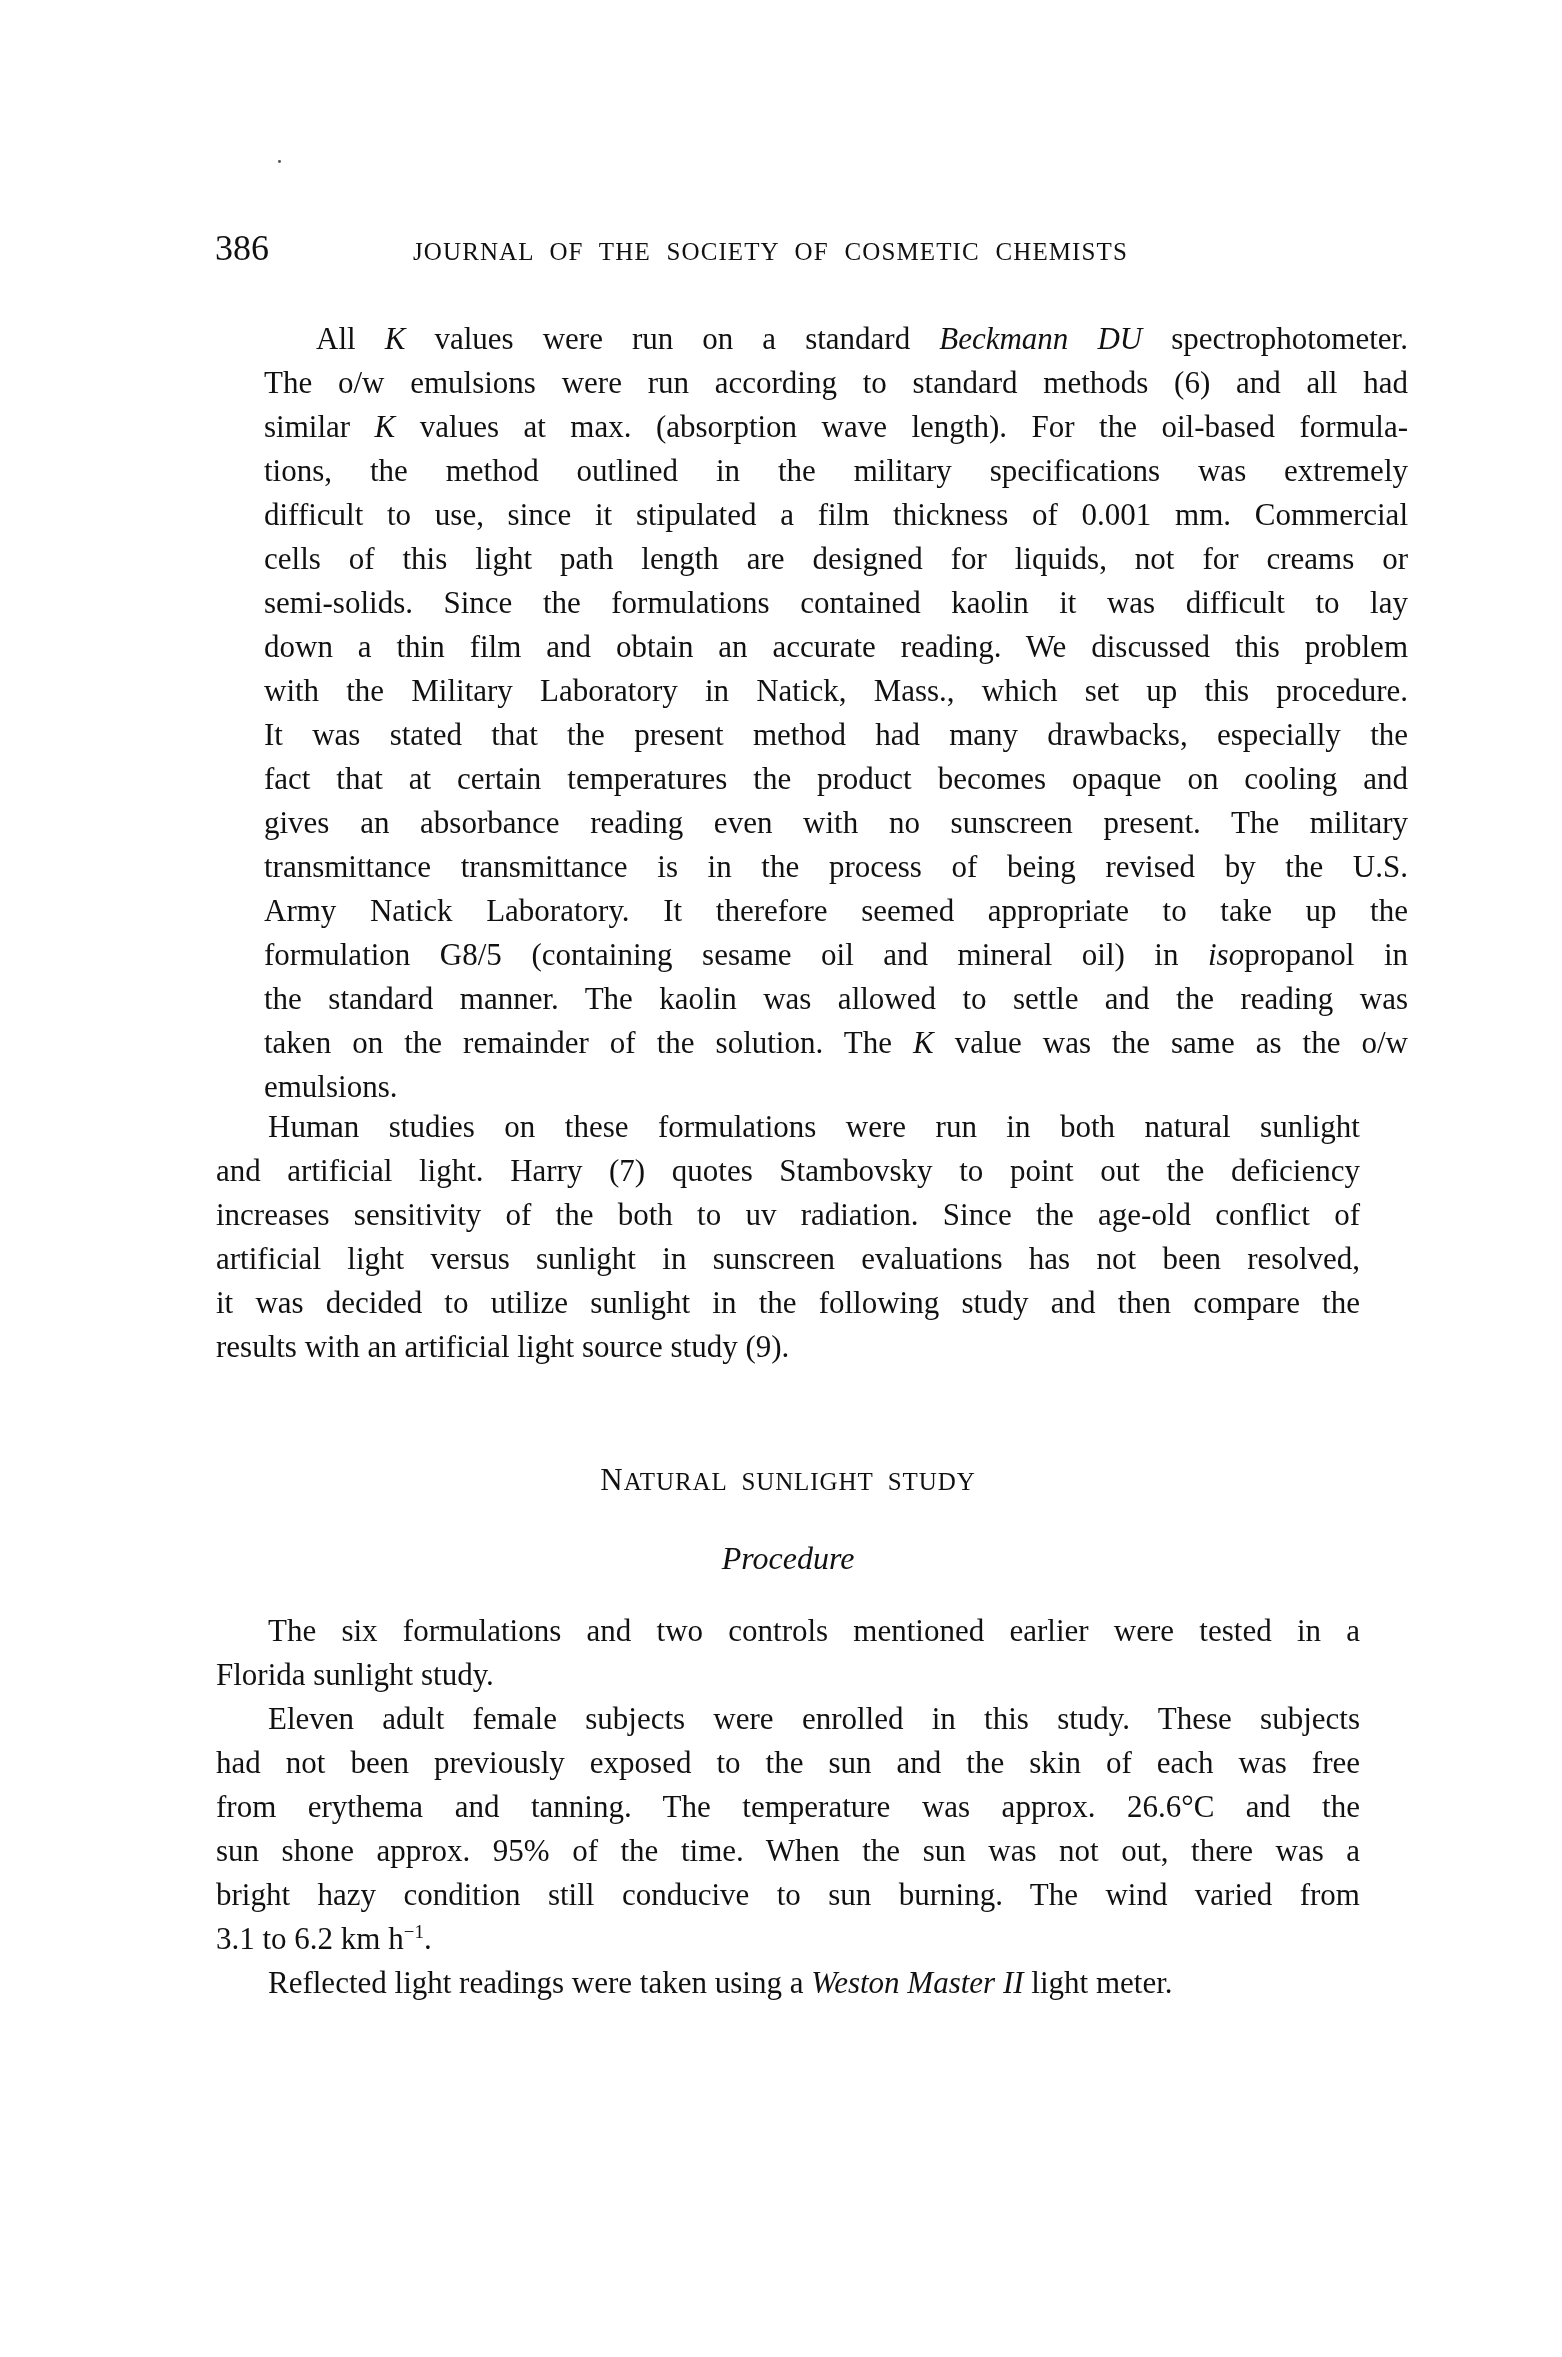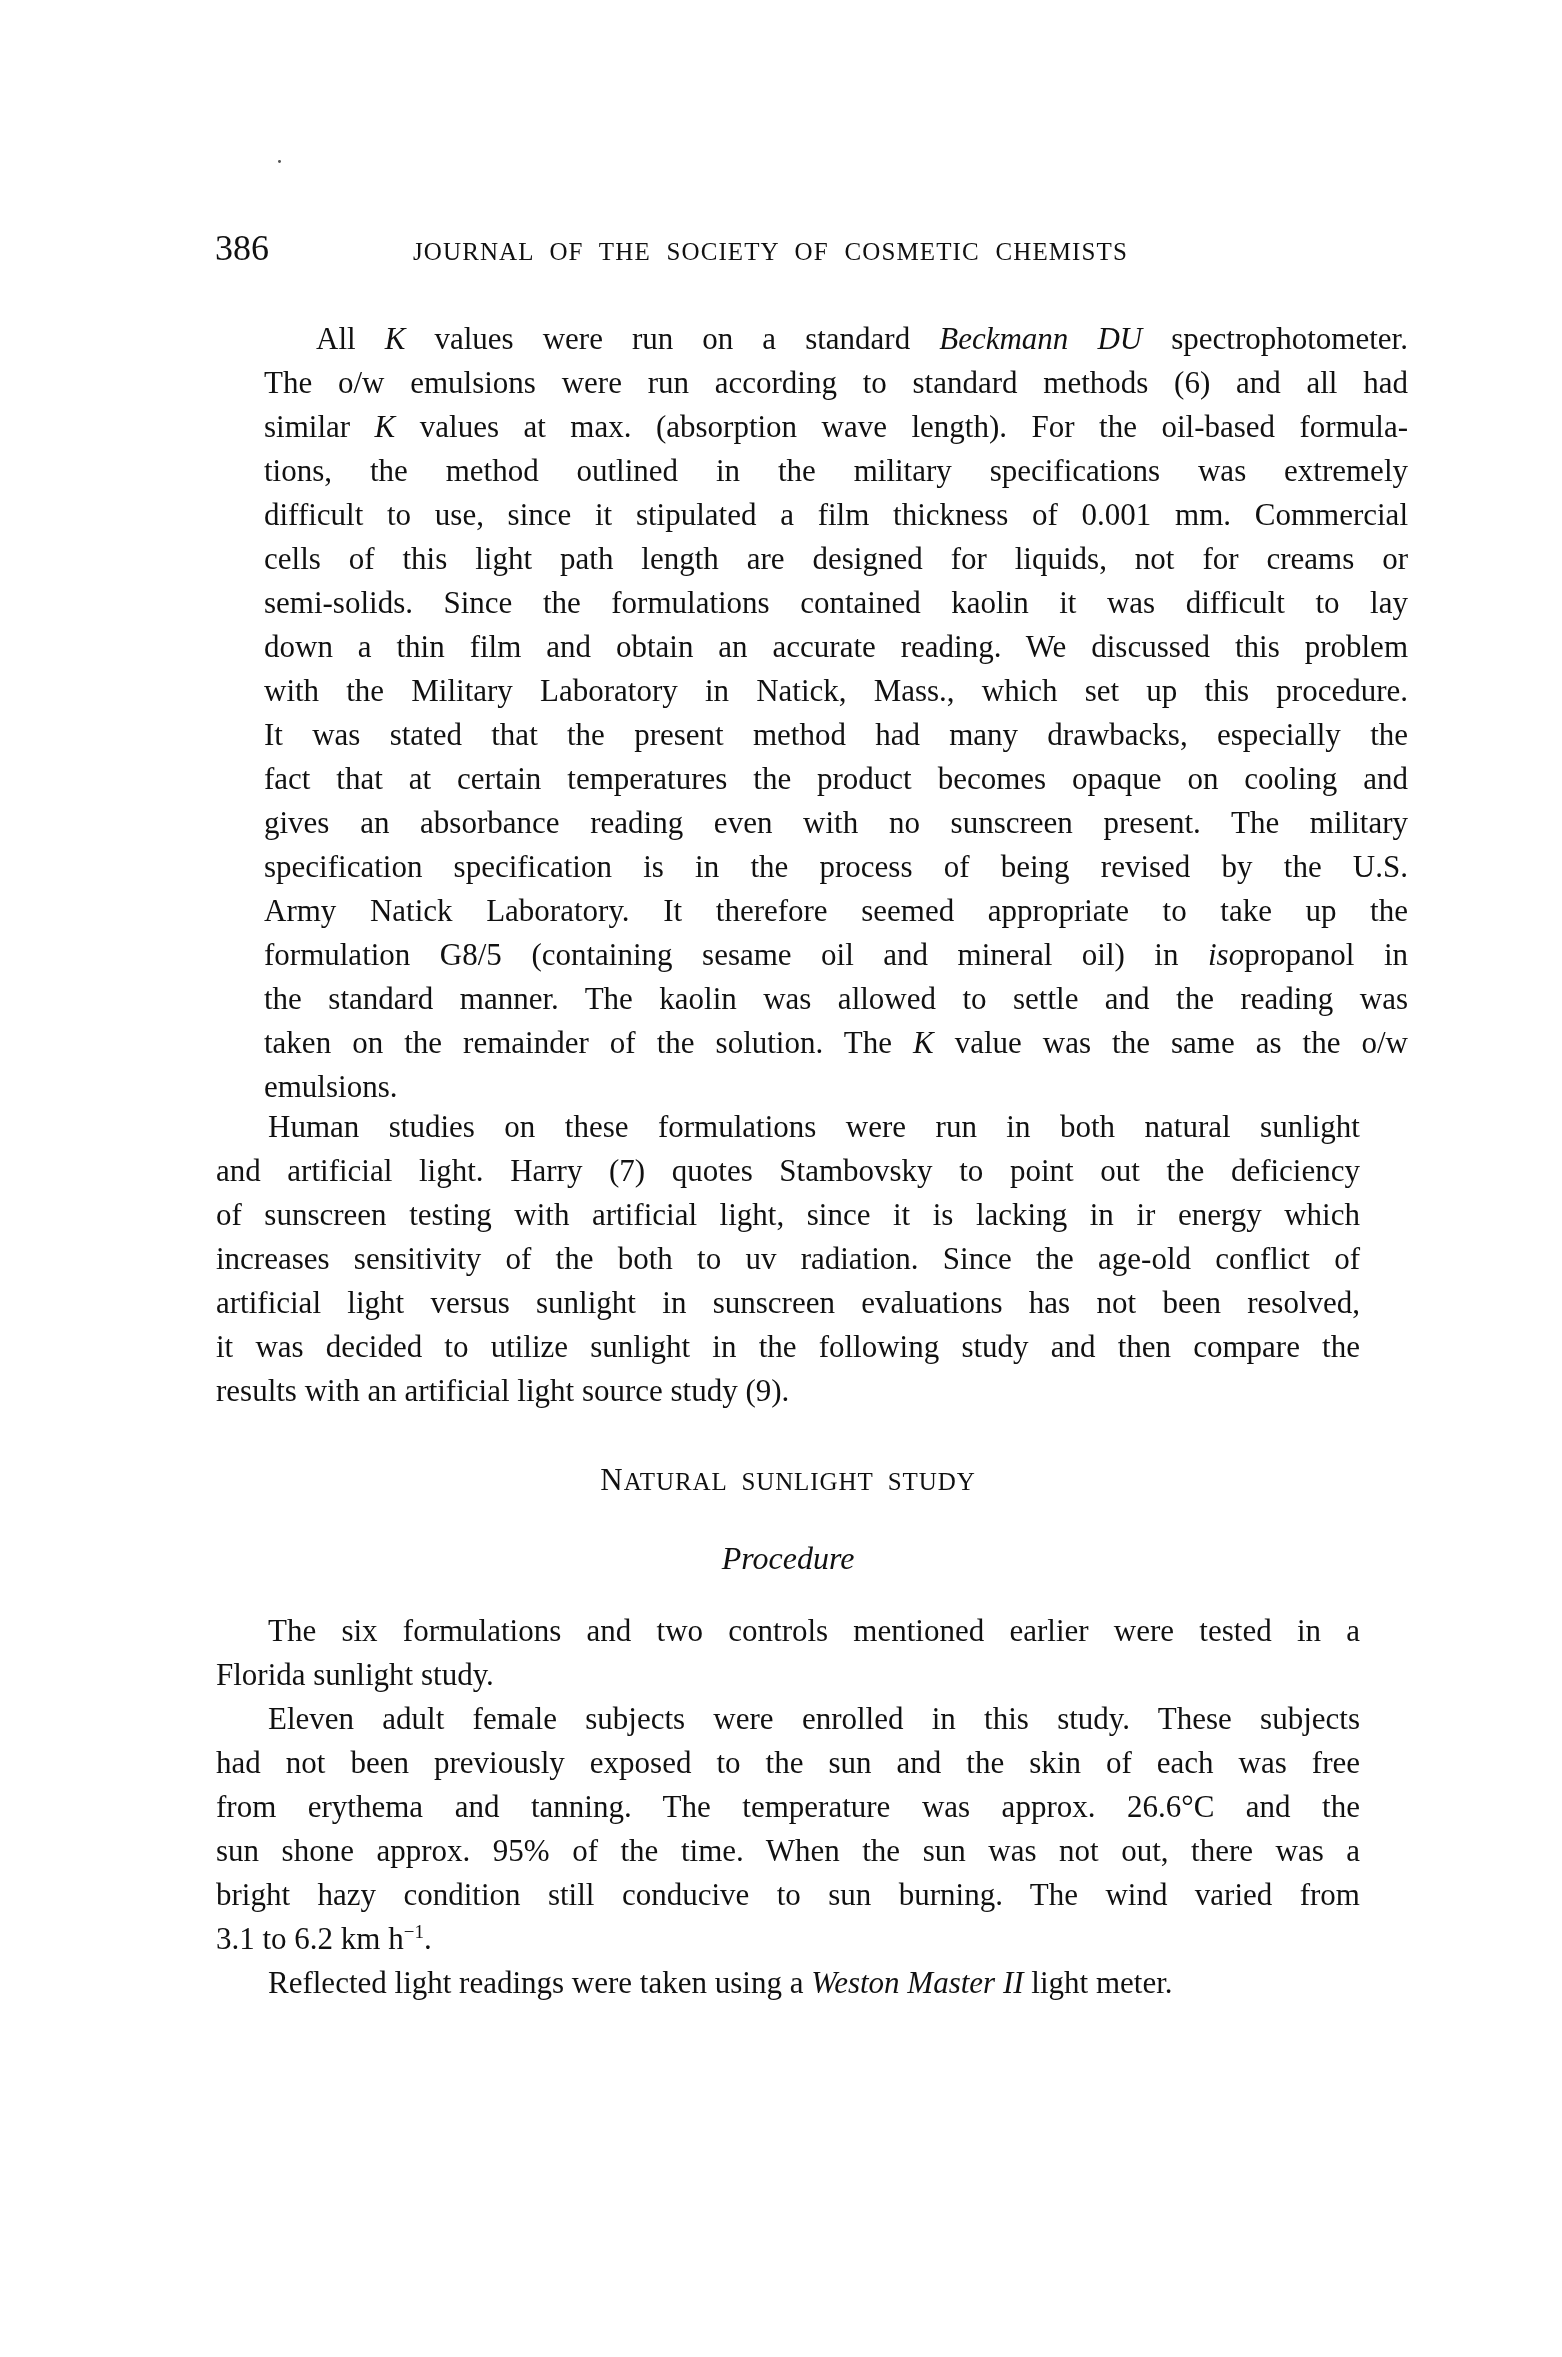--- a/index.html
+++ b/index.html
@@ -42,31 +42,30 @@
     <span class="line">similar <i>K</i> values at max. (absorption wave length). For the oil-based formula-</span>
     <span class="line">tions, the method outlined in the military specifications was extremely</span>
     <span class="line">difficult to use, since it stipulated a film thickness of 0.001 mm. Commercial</span>
     <span class="line">cells of this light path length are designed for liquids, not for creams or</span>
     <span class="line">semi-solids. Since the formulations contained kaolin it was difficult to lay</span>
     <span class="line">down a thin film and obtain an accurate reading. We discussed this problem</span>
     <span class="line">with the Military Laboratory in Natick, Mass., which set up this procedure.</span>
     <span class="line">It was stated that the present method had many drawbacks, especially the</span>
     <span class="line">fact that at certain temperatures the product becomes opaque on cooling and</span>
     <span class="line">gives an absorbance reading even with no sunscreen present. The military</span>
-    <span class="line">specification specification is in the process of being revised by the U.S.</span>
+    <span class="line">transmittance transmittance is in the process of being revised by the U.S.</span>
     <span class="line">Army Natick Laboratory. It therefore seemed appropriate to take up the</span>
     <span class="line">formulation G8/5 (containing sesame oil and mineral oil) in <i>iso</i>propanol in</span>
     <span class="line">the standard manner. The kaolin was allowed to settle and the reading was</span>
     <span class="line">taken on the remainder of the solution. The <i>K</i> value was the same as the o/w</span>
     <span class="line last">emulsions.</span>
   </div>
 <div class="column p2">
     <span class="line indent">Human studies on these formulations were run in both natural sunlight</span>
     <span class="line">and artificial light. Harry (7) quotes Stambovsky to point out the deficiency</span>
-    <span class="line">of sunscreen testing with artificial light, since it is lacking in ir energy which</span>
     <span class="line">increases sensitivity of the both to uv radiation. Since the age-old conflict of</span>
     <span class="line">artificial light versus sunlight in sunscreen evaluations has not been resolved,</span>
     <span class="line">it was decided to utilize sunlight in the following study and then compare the</span>
     <span class="line last">results with an artificial light source study (9).</span>
   </div>
 
 <div class="heading"><span>N</span><span class="sc">atural sunlight study</span></div>
 
 <div class="subheading">Procedure</div>
 

